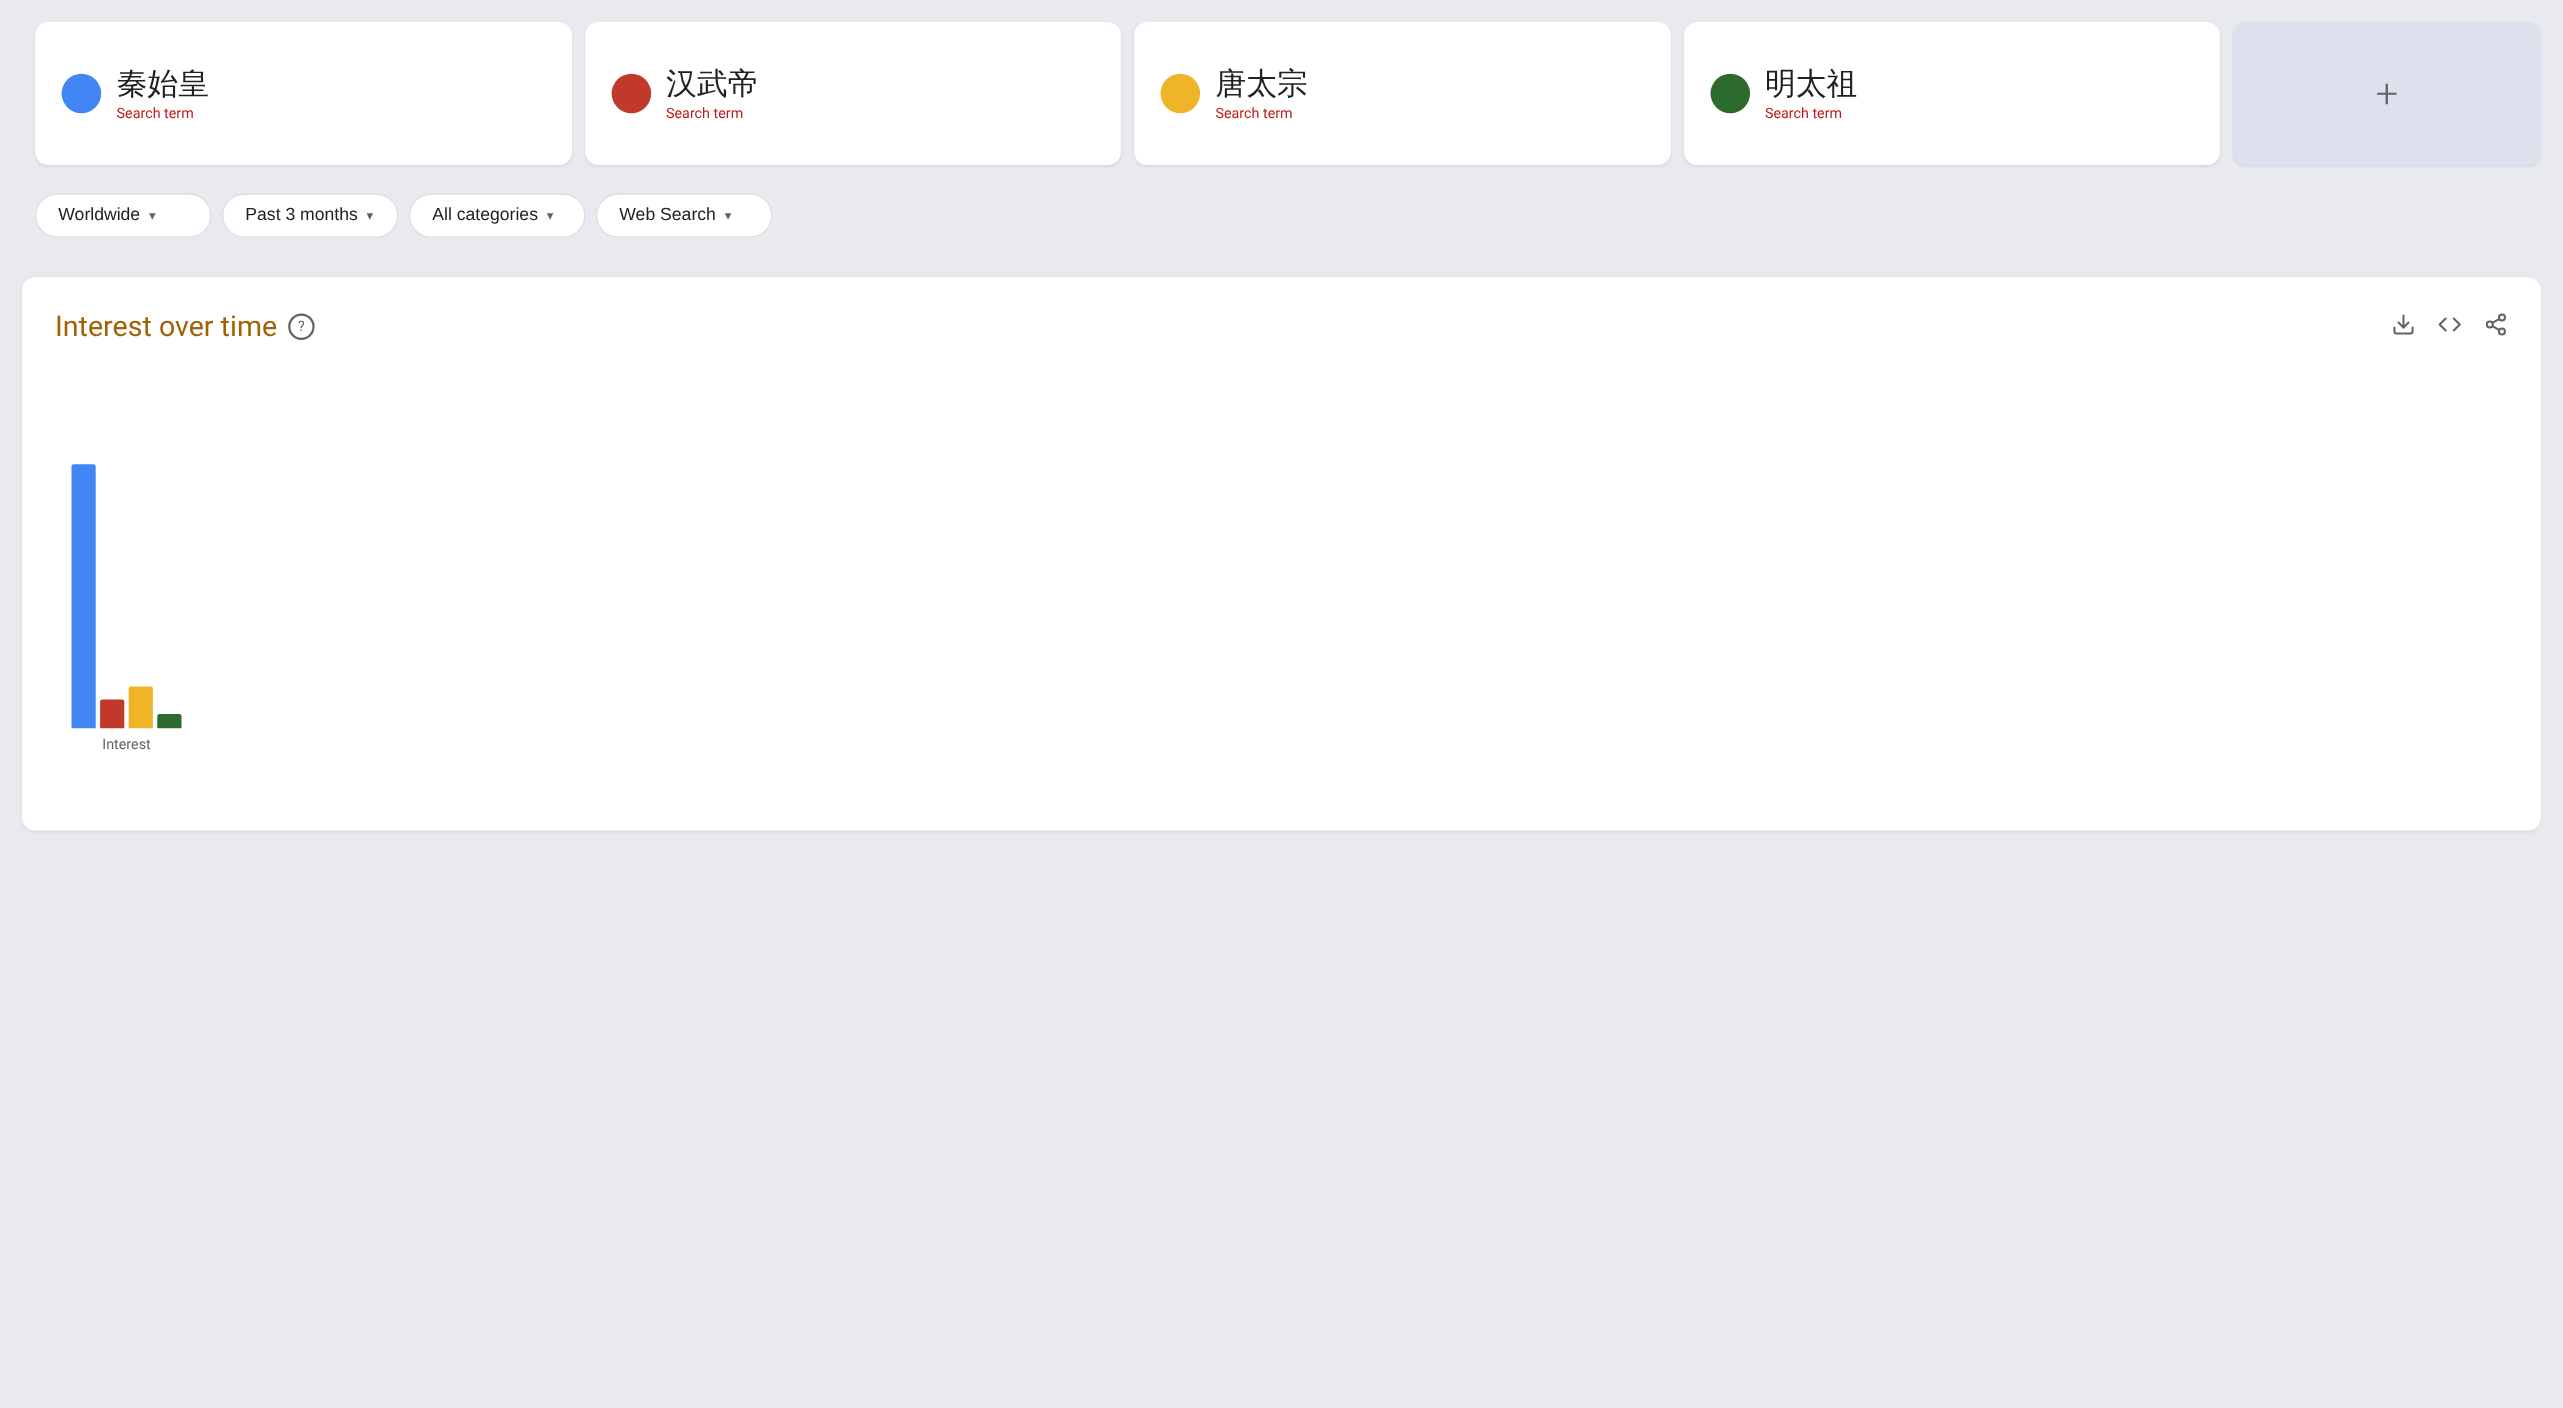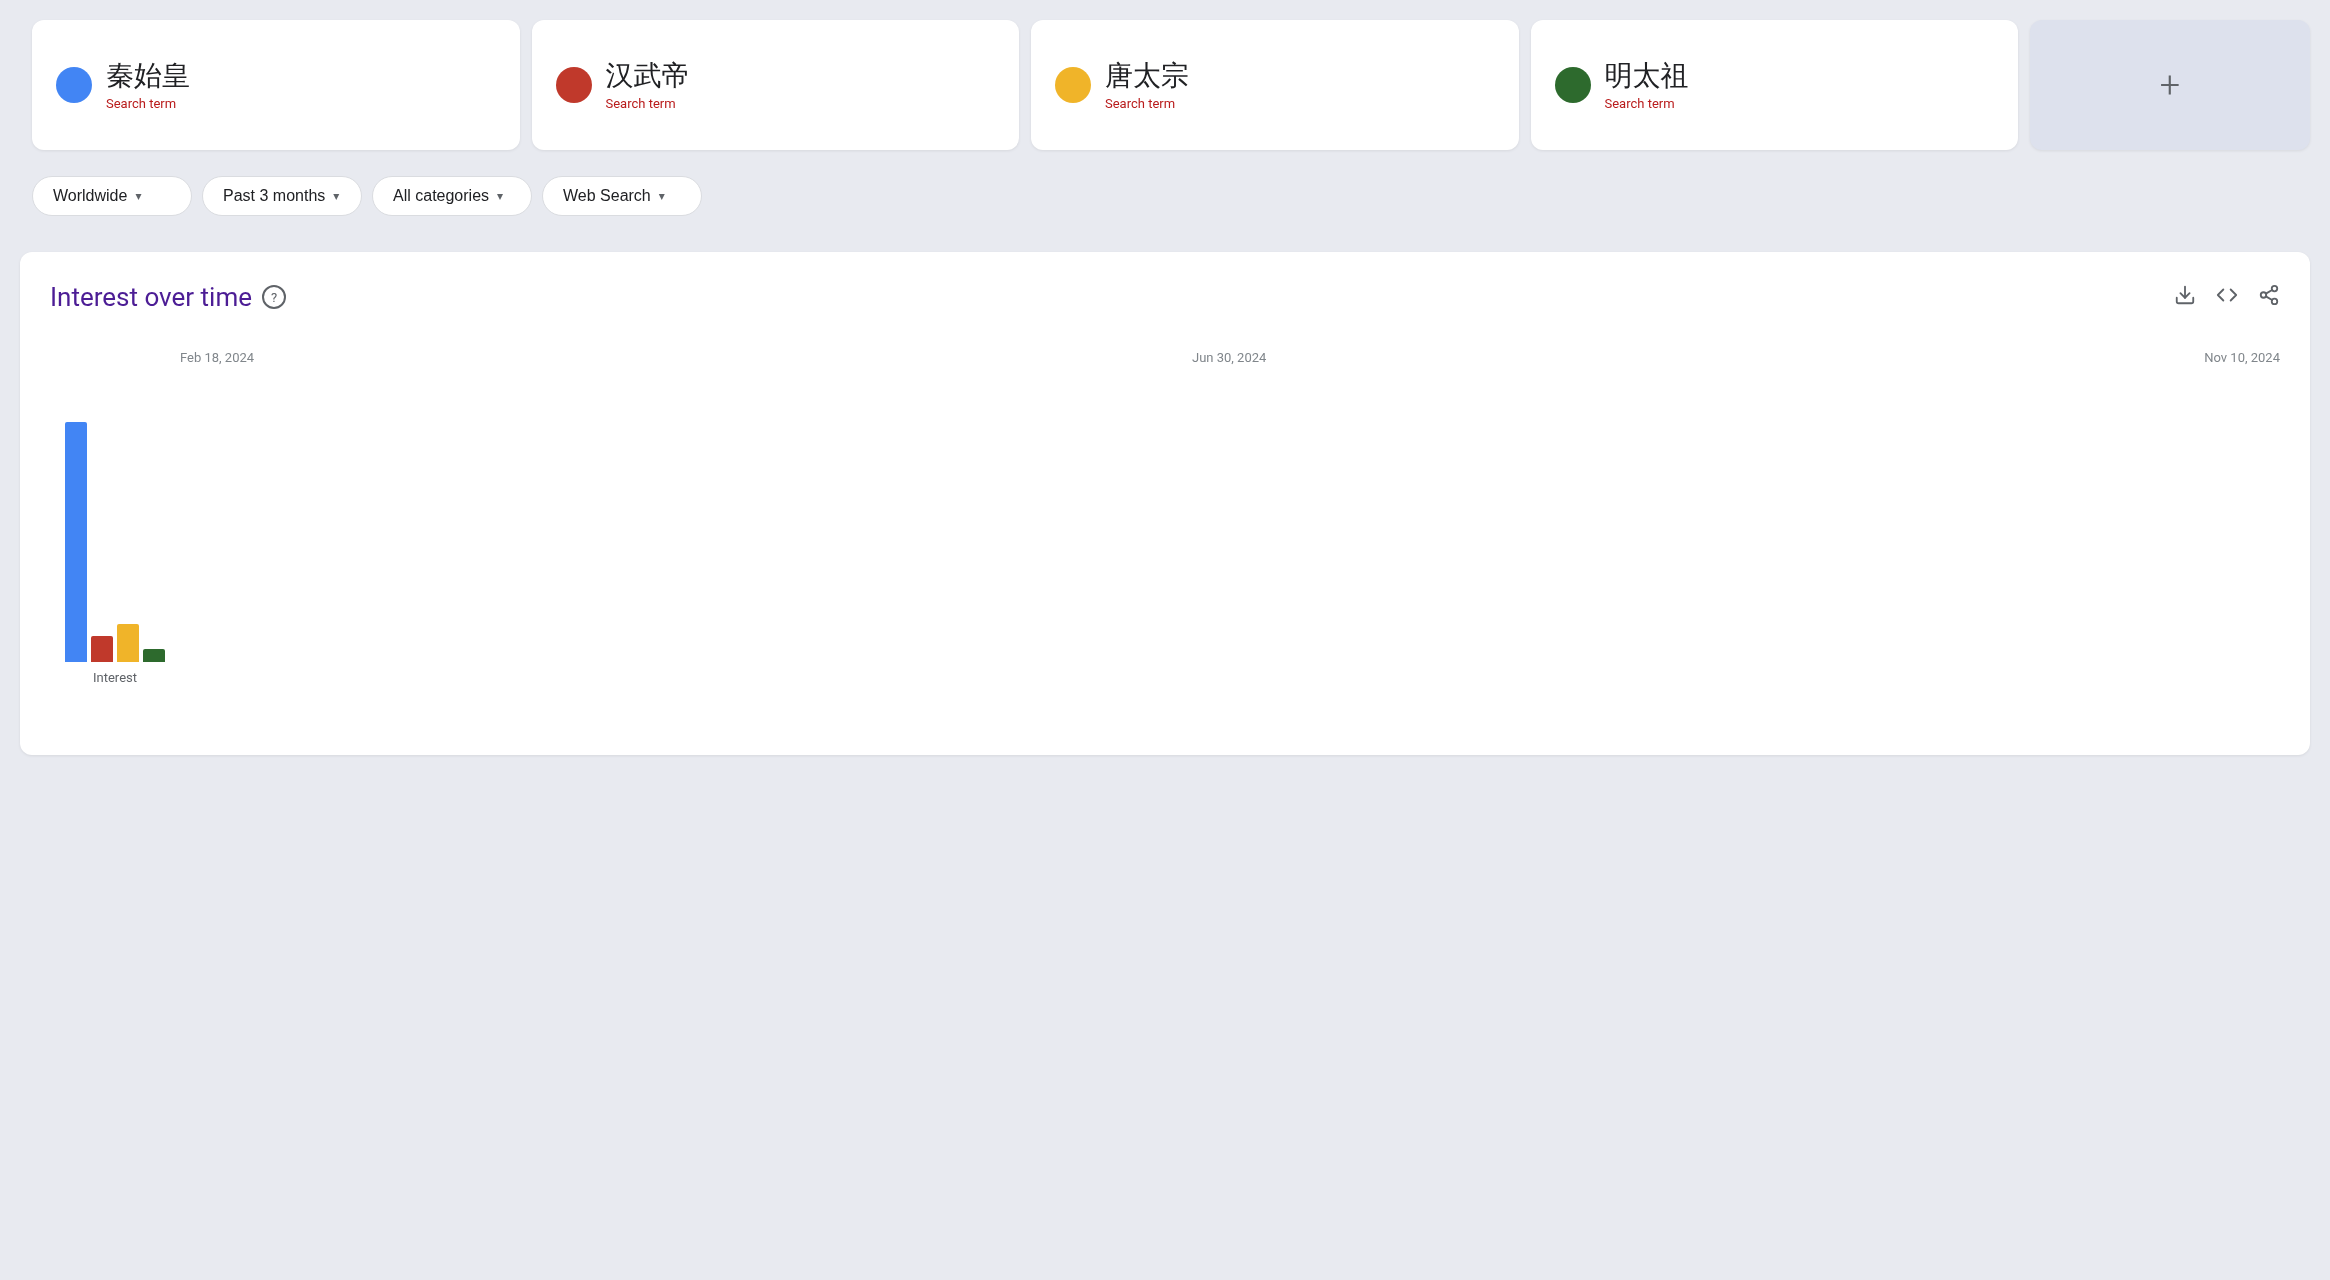--- a/index.html
+++ b/index.html
@@ -116,21 +116,21 @@
 
     .chart-title-area {
       display: flex;
       align-items: center;
       gap: 10px;
     }
 
     .chart-title {
       font-size: 26px;
       font-weight: 400;
-      color: #4c1d95;
+      color: #a16207;
     }
 
     .help-icon {
       width: 24px;
       height: 24px;
       border-radius: 50%;
       border: 2px solid #5f6368;
       display: flex;
       align-items: center;
       justify-content: center;
@@ -335,20 +335,15 @@
         <div class="avg-bar" style="background:#4285f4; height:75%;"></div>
         <div class="avg-bar" style="background:#c0392b; height:8%;"></div>
         <div class="avg-bar" style="background:#f0b429; height:12%;"></div>
         <div class="avg-bar" style="background:#2d6a2d; height:4%;"></div>
       </div>
       <span class="avg-label">Interest</span>
     </div>
 
     <div class="line-chart-area">
 
-      <div class="x-axis-labels">
-        <span class="x-label">Feb 18, 2024</span>
-        <span class="x-label">Jun 30, 2024</span>
-        <span class="x-label">Nov 10, 2024</span>
-      </div>
     </div>
   </div>
 </div>
 
 </body></html>

